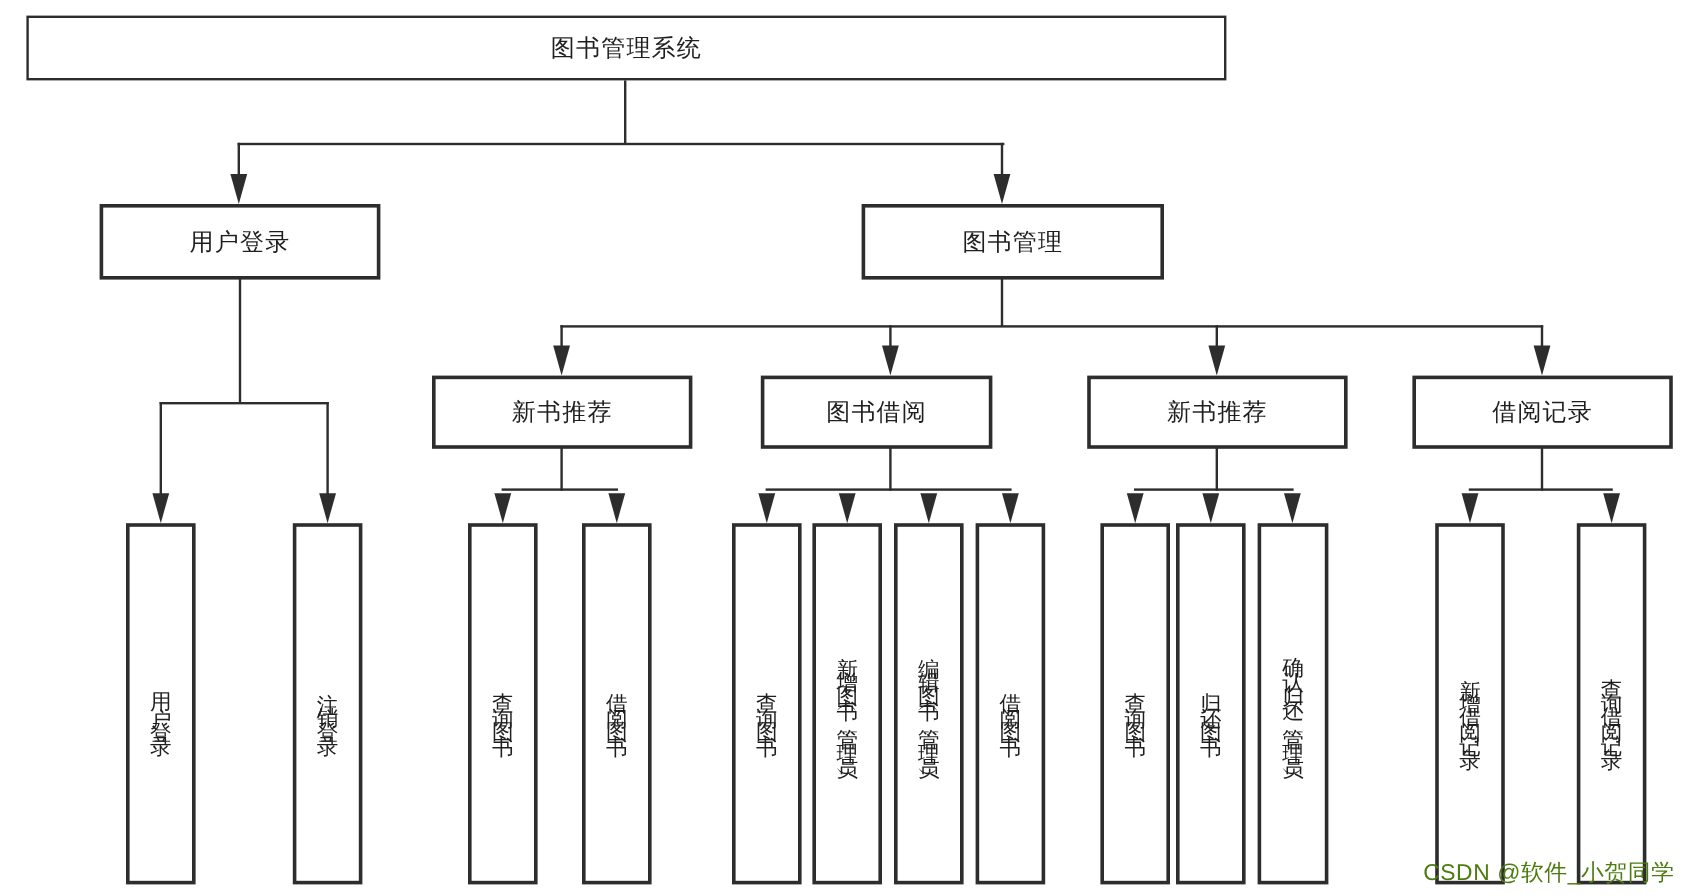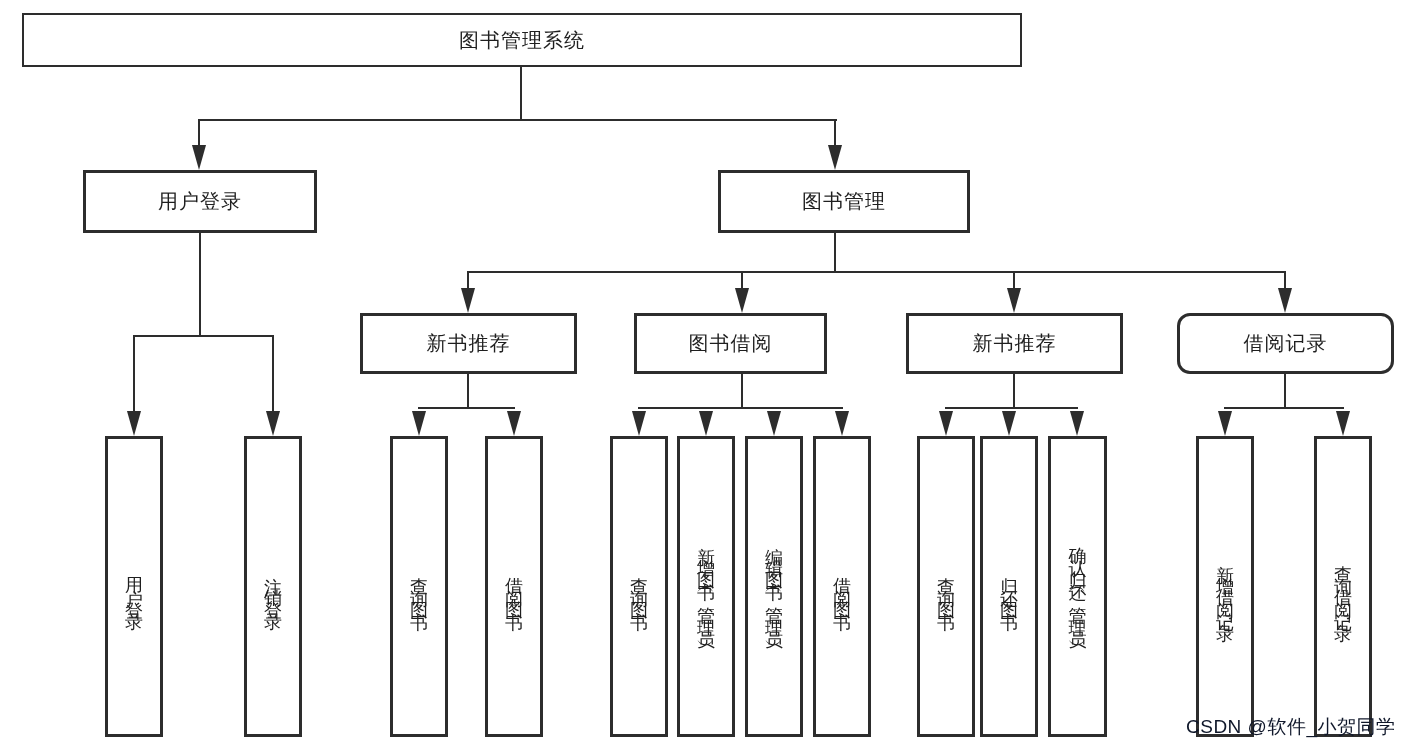--- a/index.html
+++ b/index.html
@@ -19,21 +19,21 @@
   }
   .vline,.hline{position:absolute;background:#2d2d2d;}
   .vline{width:2px;}
   .hline{height:2px;}
   .arrow{
     position:absolute;width:0;height:0;
     border-left:7px solid transparent;border-right:7px solid transparent;
     border-top:25px solid #2d2d2d;
   }
   .watermark{
-    position:absolute;left:1186px;top:714px;font-size:19px;color:#0f172a;
+    position:absolute;left:1186px;top:714px;font-size:19px;color:#4d7c0f;
     letter-spacing:0.5px;white-space:nowrap;
   }
 </style>
 </head>
 <body>
 
 <div class="stage">
 
   <div class="box root" style="left:22px;top:13px;width:1000px;height:54px;">
     <span class="hlabel">图书管理系统</span>
@@ -73,21 +73,21 @@
 
   <div class="box" style="left:360px;top:313px;width:217px;height:61px;">
     <span class="hlabel">新书推荐</span>
   </div>
   <div class="box" style="left:634px;top:313px;width:193px;height:61px;">
     <span class="hlabel">图书借阅</span>
   </div>
   <div class="box" style="left:906px;top:313px;width:217px;height:61px;">
     <span class="hlabel">新书推荐</span>
   </div>
-  <div class="box" style="left:1177px;top:313px;width:217px;height:61px;border-radius:13px;">
+  <div class="box" style="left:1177px;top:313px;width:217px;height:61px;">
     <span class="hlabel">借阅记录</span>
   </div>
 
   <div class="vline" style="left:467px;top:373px;height:36px;"></div>
   <div class="hline" style="left:418px;top:407px;width:97px;"></div>
   <div class="arrow" style="left:412px;top:411px;"></div>
   <div class="arrow" style="left:507px;top:411px;"></div>
 
   <div class="vline" style="left:741px;top:373px;height:36px;"></div>
   <div class="hline" style="left:638px;top:407px;width:205px;"></div>

